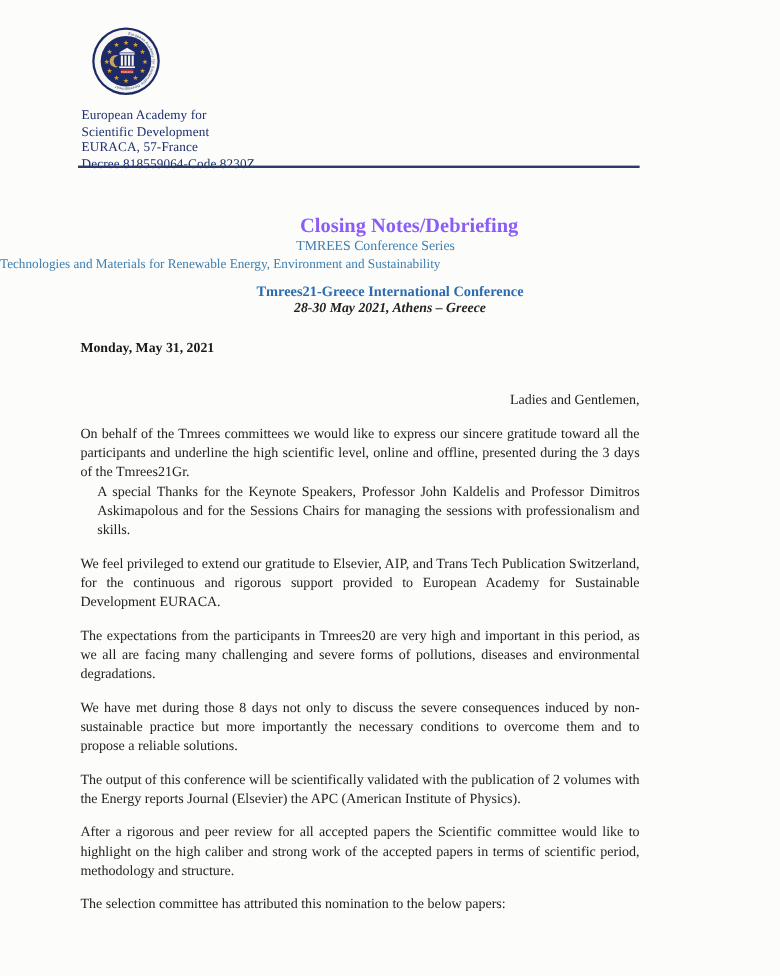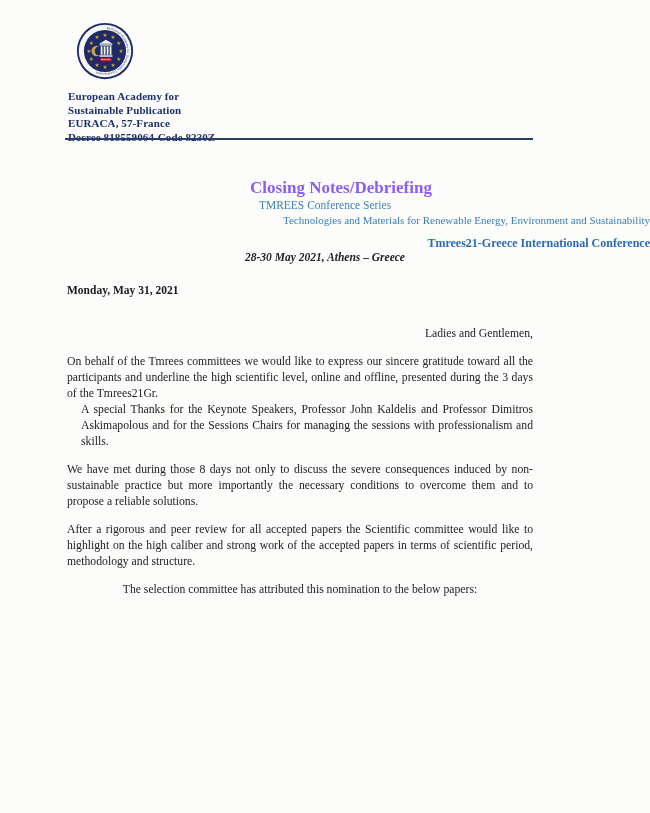--- a/index.html
+++ b/index.html
@@ -14,65 +14,65 @@
     overflow:hidden;
     color:#1f1f1f;
   }
 
   
   .logo-wrap { position:absolute; left:75px; top:21px; width:60px; height:60px; }
   .logo-wrap svg { display:block; width:100%; height:100%; }
 
   .org-block {
     position:absolute; left:68px; top:90px;
-    font-weight:bold; font-size:11px; line-height:13.5px;
+    font-weight:normal; font-size:11px; line-height:13.5px;
     color:#1e2f6e; letter-spacing:0.1px;
   }
   .rule {
     position:absolute; left:65px; top:138px;
     width:468px; height:2px;
     background:#2b3c66; border:0; margin:0;
   }
 
   
   .doc-title {
     position:absolute; left:0; top:162px; width:650px;
     text-align:center; font-size:17px; font-weight:bold; color:#8b5cf6;
     margin:16px;
   }
   .series-name {
     position:absolute; left:0; top:199px; width:626px;
-    text-align:center; font-size:11.5px; color:#3d7fb0;padding-left:12px;
+    text-align:center; font-size:11.5px; color:#3d7fb0;
   }
   .series-subtitle {
     position:absolute; left:0; top:214px; width:650px;
-    text-align:right; font-size:11px; color:#3d7fb0;
+    text-align:left; font-size:11px; color:#3d7fb0;
   }
   .conf-name {
     position:absolute; left:0; top:236px; width:650px;
-    text-align:right; font-size:12px; font-weight:bold; color:#2b6cb0;
+    text-align:center; font-size:12px; font-weight:bold; color:#2b6cb0;
   }
   .conf-dates {
     position:absolute; left:0; top:251px; width:650px;
     text-align:center; font-size:11.5px; font-weight:bold; font-style:italic; color:#222222;
   }
 
   
   .date-line {
     position:absolute; left:67px; top:284px; width:468px;
     text-align:left; font-size:11.5px; font-weight:bold; color:#1a1a1a;
   }
   .letter-body {
     position:absolute; left:67px; top:326px; width:466px;
     font-size:11.7px; line-height:16px; color:#222222;
   }
   .letter-body p { margin:12px 0 0 0; text-align:justify; }
   .letter-body p.salutation { margin:0; text-align:right; }
   .letter-body p.no-gap { margin-top:0;margin-left:14px; }
-  .letter-body p.last { text-align:center; }
+  .letter-body p.last { text-align:left; }
 </style>
 </head>
 <body>
 
 <div class="page">
 
   <div class="logo-wrap">
     <svg viewBox="0 0 64 64" xmlns="http://www.w3.org/2000/svg">
       <defs>
         <path id="ringPath" d="M 32,8.5 a 23.5,23.5 0 1 1 -0.01,0" fill="none"></path>
@@ -110,37 +110,40 @@
         <rect x="37" y="27" width="1.9" height="9"></rect>
         <rect x="26" y="36.6" width="14" height="1.5"></rect>
         <rect x="27.3" y="39.3" width="11.4" height="3.6" fill="#b03030"></rect>
         <text x="33" y="42.1" font-family="Liberation Sans, sans-serif" font-size="2.6" text-anchor="middle" fill="#ffffff">EURACA</text>
       </g>
     </svg>
   </div>
 
   <div class="org-block">
     <div>European Academy for</div>
-    <div>Sustainable Publication</div>
+    <div>Scientific Development</div>
     <div>EURACA, 57-France</div>
     <div>Decree 818559064-Code 8230Z</div>
   </div>
 
   <div class="rule"></div>
 
   <h1 class="doc-title">Closing Notes/Debriefing</h1>
   <div class="series-name">TMREES Conference Series</div>
   <div class="series-subtitle">Technologies and Materials for Renewable Energy, Environment and Sustainability</div>
   <div class="conf-name">Tmrees21-Greece International Conference</div>
   <div class="conf-dates">28-30 May 2021, Athens – Greece</div>
 
   <div class="date-line">Monday, May 31, 2021</div>
 
   <div class="letter-body">
     <p class="salutation">Ladies and Gentlemen,</p>
     <p>On behalf of the Tmrees committees we would like to express our sincere gratitude toward all the participants and underline the high scientific level, online and offline, presented during the 3 days of the Tmrees21Gr.</p>
     <p class="no-gap">A special Thanks for the Keynote Speakers, Professor John Kaldelis and Professor Dimitros Askimapolous and for the Sessions Chairs for managing the sessions with professionalism and skills.</p>
+    <p>We feel privileged to extend our gratitude to Elsevier, AIP, and Trans Tech Publication Switzerland, for the continuous and rigorous support provided to European Academy for Sustainable Development EURACA.</p>
+    <p>The expectations from the participants in Tmrees20 are very high and important in this period, as we all are facing many challenging and severe forms of pollutions, diseases and environmental degradations.</p>
     <p>We have met during those 8 days not only to discuss the severe consequences induced by non-sustainable practice but more importantly the necessary conditions to overcome them and to propose a reliable solutions.</p>
+    <p>The output of this conference will be scientifically validated with the publication of 2 volumes with the Energy reports Journal (Elsevier) the APC (American Institute of Physics).</p>
     <p>After a rigorous and peer review for all accepted papers the Scientific committee would like to highlight on the high caliber and strong work of the accepted papers in terms of scientific period, methodology and structure.</p>
     <p class="last">The selection committee has attributed this nomination to the below papers:</p>
   </div>
 
 </div>
 
 </body></html>

